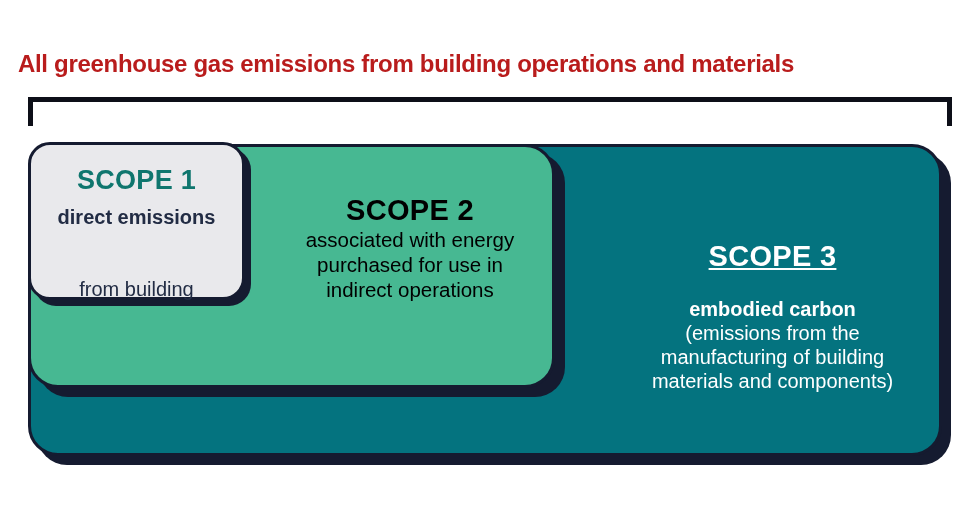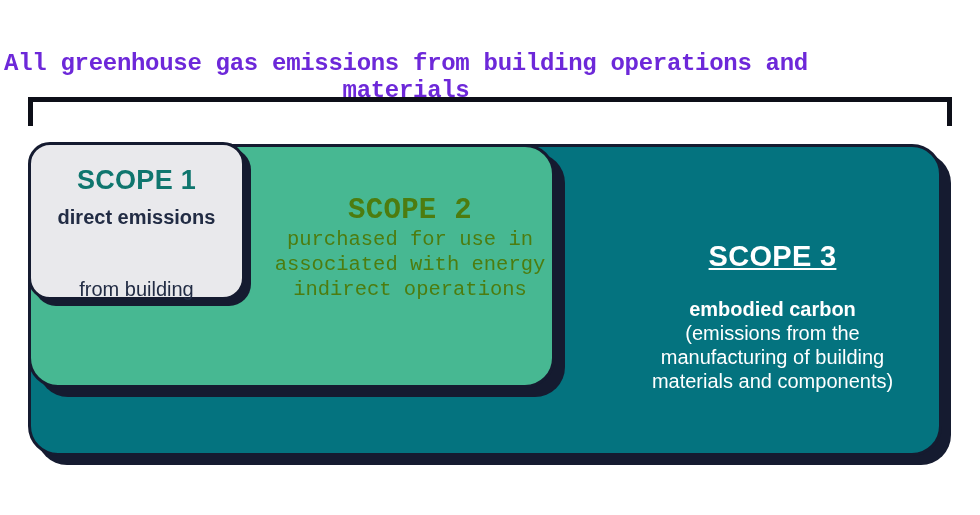--- a/index.html
+++ b/index.html
@@ -18,22 +18,21 @@
   .title {
     position: absolute;
     left: 0;
     top: 50px;
     width: 812px;
     margin: 0;
     text-align: center;
     font-size: 24px;
     font-weight: bold;
     letter-spacing: -0.3px;
-    color: #6d28d9;
-    font-family: Liberation Mono, monospace;
+    color: #b91c1c;
   }
   .bracket {
     position: absolute;
     left: 28px;
     top: 97px;
     width: 914px;
     height: 24px;
     border-top: 5px solid #0d0f18;
     border-left: 5px solid #0d0f18;
     border-right: 5px solid #0d0f18;
@@ -103,22 +102,21 @@
   }
   .s1 .line {
     font-size: 20px;
     line-height: 24px;
     margin-top: 48px;
   }
   .s2 {
     left: 255px;
     top: 194px;
     width: 310px;
-    color: #4d7c0f;
-    font-family: Liberation Mono, monospace;
+    color: #000000;
   }
   .s2 .heading {
     font-size: 29px;
     line-height: 33px;
   }
   .s2 .emphasis {
     font-size: 20.5px;
     line-height: 25px;
     margin-top: 11px;
   }
@@ -161,22 +159,22 @@
   <div class="box grey"></div>
 
   <div class="scope-text s1">
     <div class="heading">SCOPE 1</div>
     <div class="emphasis">direct emissions</div>
     <div class="line">from building</div>
   </div>
 
   <div class="scope-text s2">
     <div class="heading">SCOPE 2</div>
+    <div class="line">associated with energy</div>
     <div class="line">purchased for use in</div>
-    <div class="line">associated with energy</div>
     <div class="line">indirect operations</div>
   </div>
 
   <div class="scope-text s3">
     <div class="heading">SCOPE 3</div>
     <div class="emphasis">embodied carbon</div>
     <div class="line">(emissions from the</div>
     <div class="line">manufacturing of building</div>
     <div class="line">materials and components)</div>
   </div>

